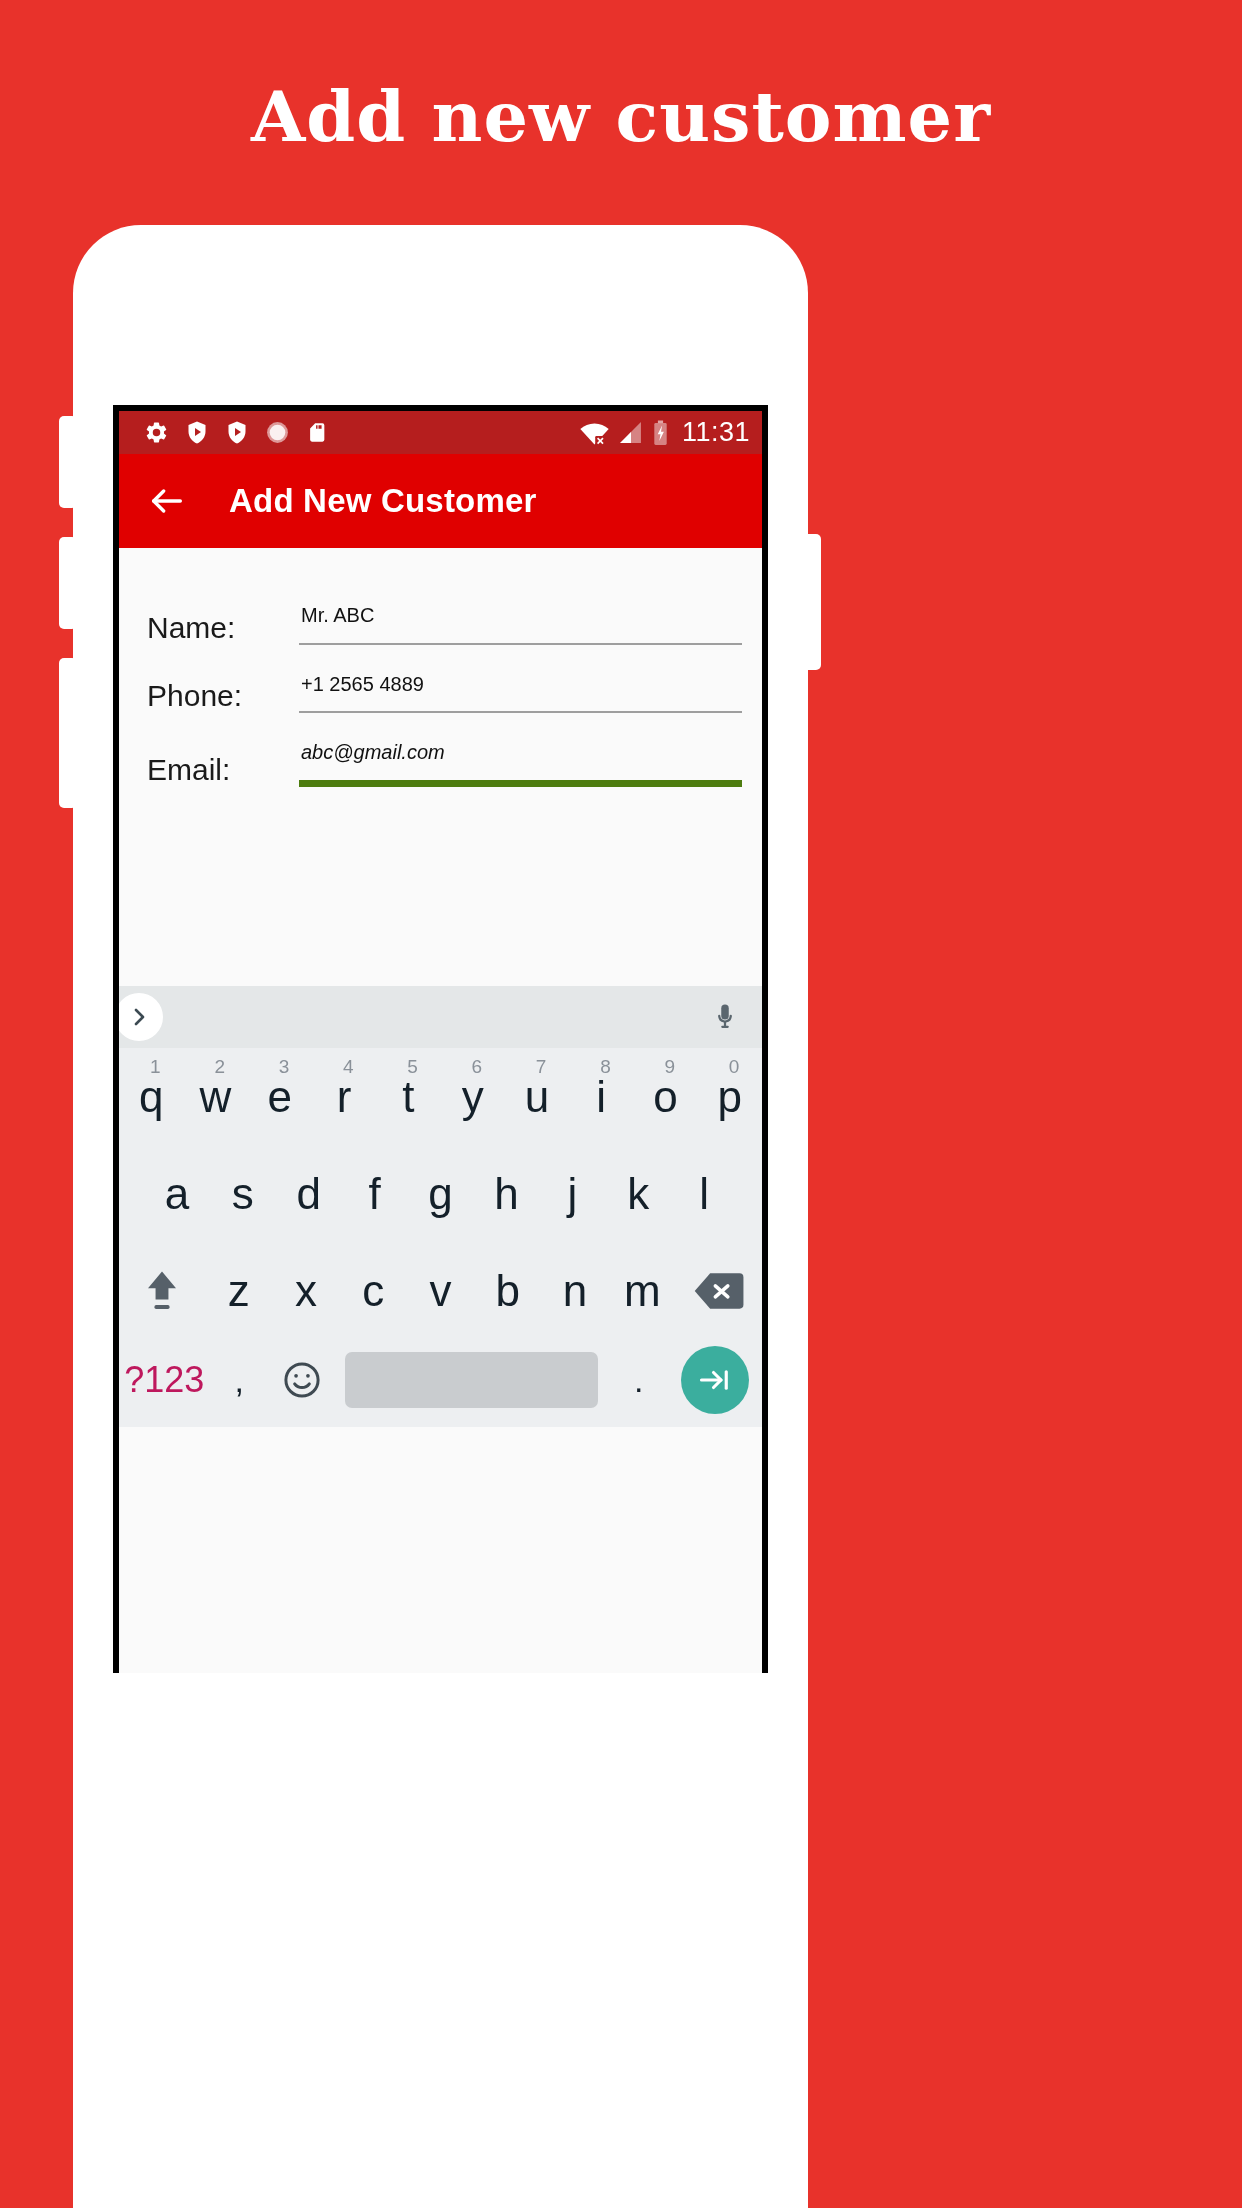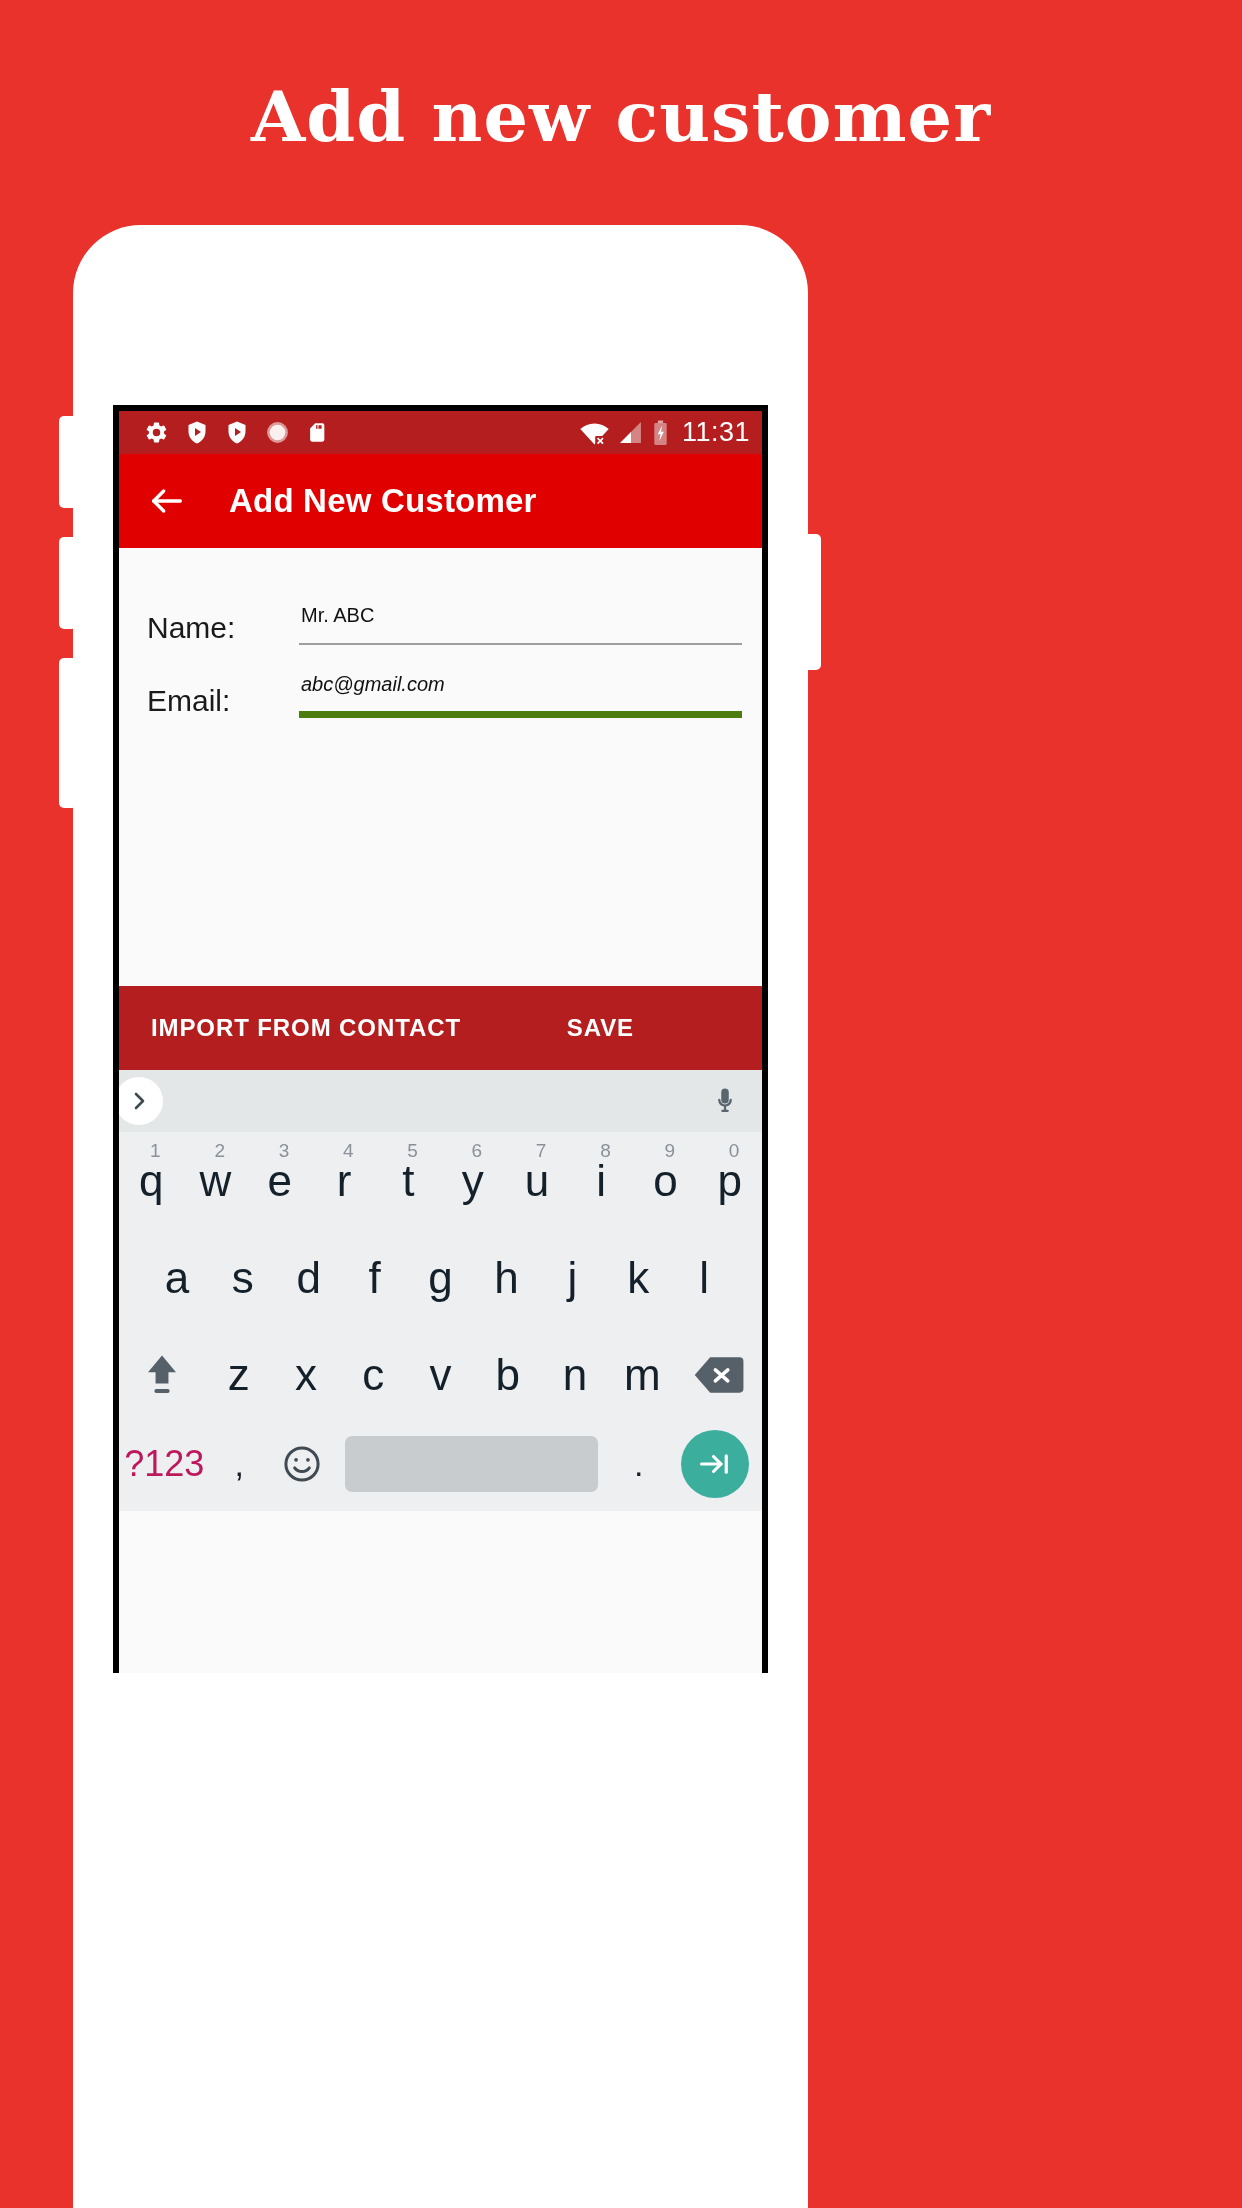--- a/index.html
+++ b/index.html
@@ -287,31 +287,33 @@
     </div>
 
     <div class="form-area">
       <div class="field-row">
         <div class="field-label">Name:</div>
         <div class="field-input-wrap">
           <div class="field-value">Mr. ABC</div>
         </div>
       </div>
       <div class="field-row">
+        <div class="field-label">Phone:</div>
+        <div class="field-input-wrap">
+          <div class="field-value">+1 2565 4889</div>
+        </div>
+      </div>
+      <div class="field-row">
         <div class="field-label">Email:</div>
         <div class="field-input-wrap focused">
           <div class="field-value">abc@gmail.com</div>
         </div>
       </div>
     </div>
 
-    <div class="action-bar">
-      <div class="action-btn action-import">IMPORT FROM CONTACT</div>
-      <div class="action-btn action-save">SAVE</div>
-    </div>
 
     <div class="keyboard">
       <div class="kb-suggest">
         <div class="kb-expand">
           <svg width="24" height="24" viewBox="0 0 24 24" fill="none" stroke="#3c4a52" stroke-width="2.6" stroke-linecap="round" stroke-linejoin="round">
               <polyline points="9,5 16,12 9,19"></polyline>
             </svg>
         </div>
         <svg class="kb-mic" viewBox="0 0 24 24" fill="#5a666e">
             <path d="M12 14a3 3 0 003-3V5a3 3 0 00-6 0v6a3 3 0 003 3z"></path>

